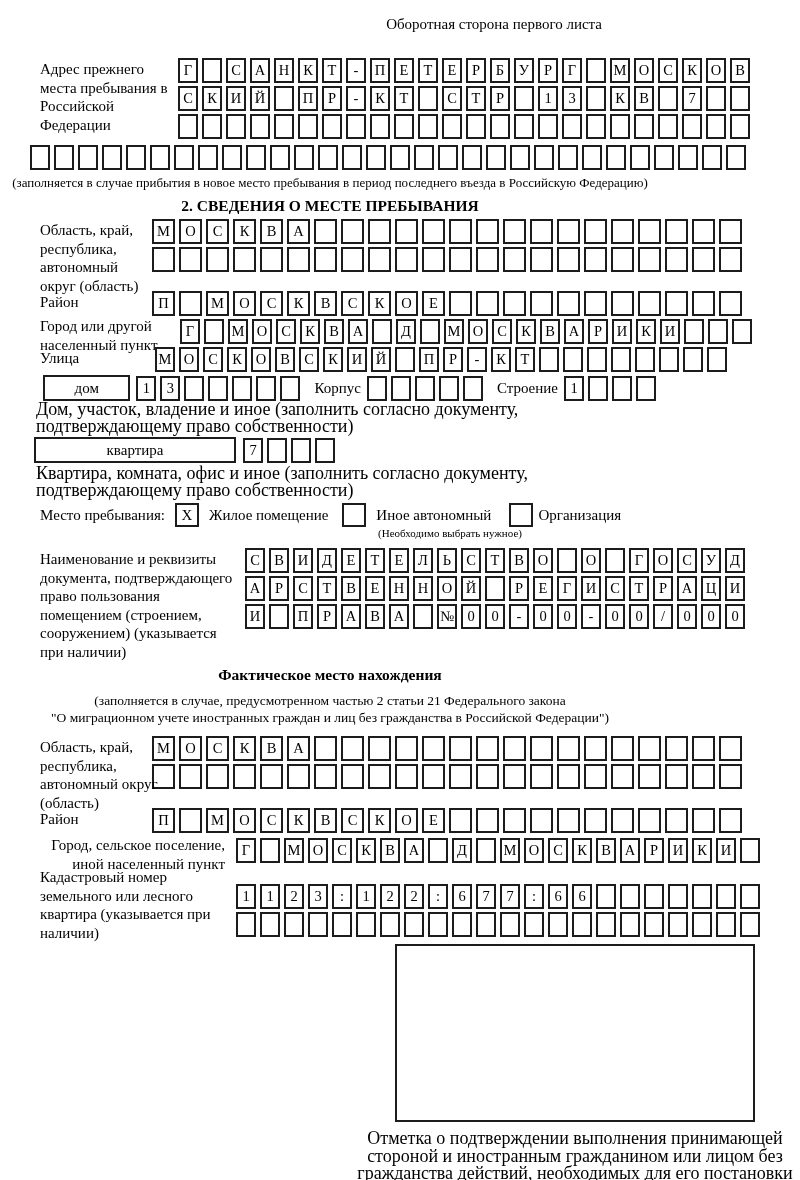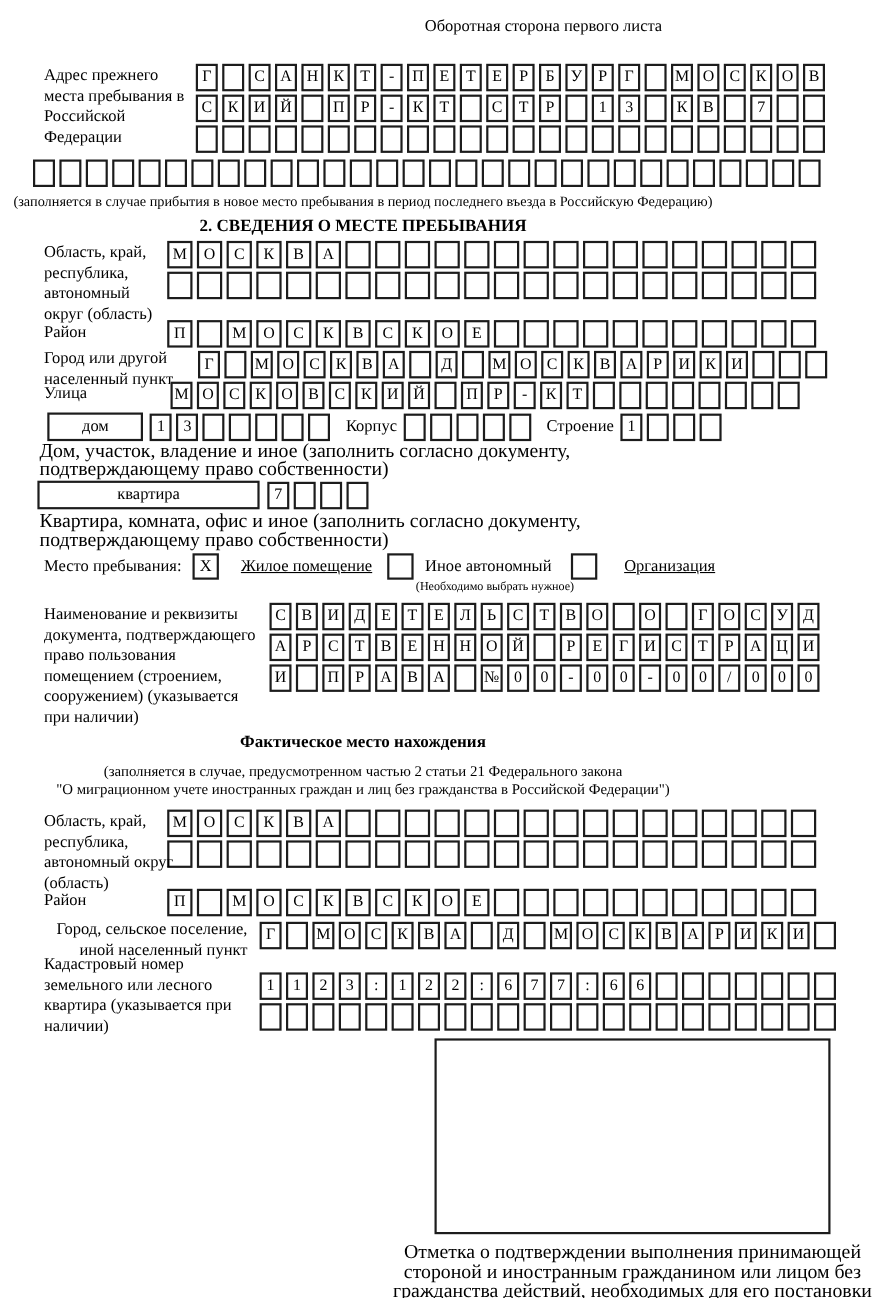--- a/index.html
+++ b/index.html
@@ -345,25 +345,25 @@
         <span class="cell"></span>
         <span class="cell"></span>
         <span class="cell"></span>
       </div>
   </div>
   <div class="leftnote" style="margin-top:2px;">Квартира, комната, офис и иное (заполнить согласно документу, подтверждающему право собственности)</div>
 
   <div class="inline-row" style="margin-top:4px; margin-left:40px;">
     <div>Место пребывания:</div>
     <div class="checkbox" style="margin-left:10px;">X</div>
-    <div style="margin-left:20px;text-decoration:underline;">Жилое помещение</div>
+    <div style="margin-left:10px;">Жилое помещение</div>
     <div class="checkbox" style="margin-left:14px;"></div>
     <div style="margin-left:10px;">Иное автономный</div>
     <div class="checkbox" style="margin-left:18px;"></div>
-    <div style="margin-left:24px;text-decoration:underline;">Организация</div>
+    <div style="margin-left:5px;">Организация</div>
   </div>
   <div style="margin-left:240px; font-size:11px; height:17px;text-align:center;">(Необходимо выбрать нужное)</div>
 
   <div class="frow" style="margin-top:4px; min-height:118px;">
     <div class="flabel" style="width:200px;">Наименование и реквизиты документа, подтверждающего право пользования помещением (строением, сооружением) (указывается при наличии)</div>
     <div class="rowsblock" style="margin-left:245px;">
       <div class="cells">
           <span class="cell">С</span>
           <span class="cell">В</span>
           <span class="cell">И</span>

